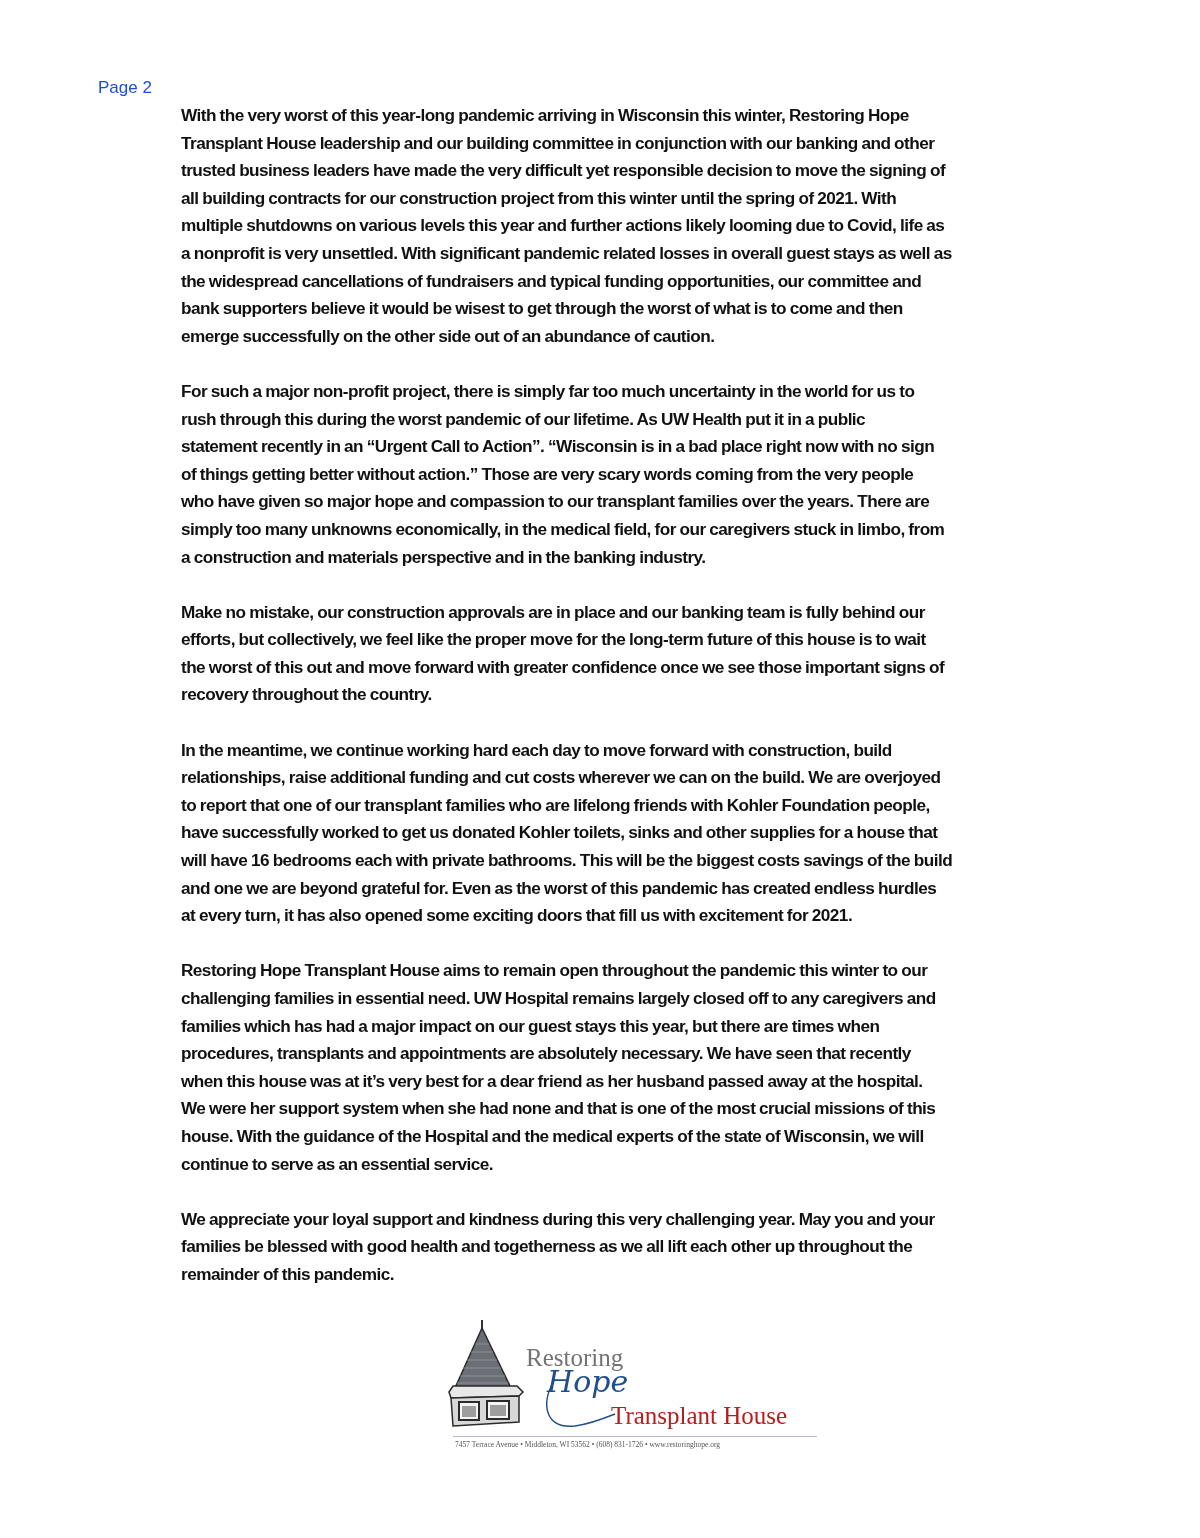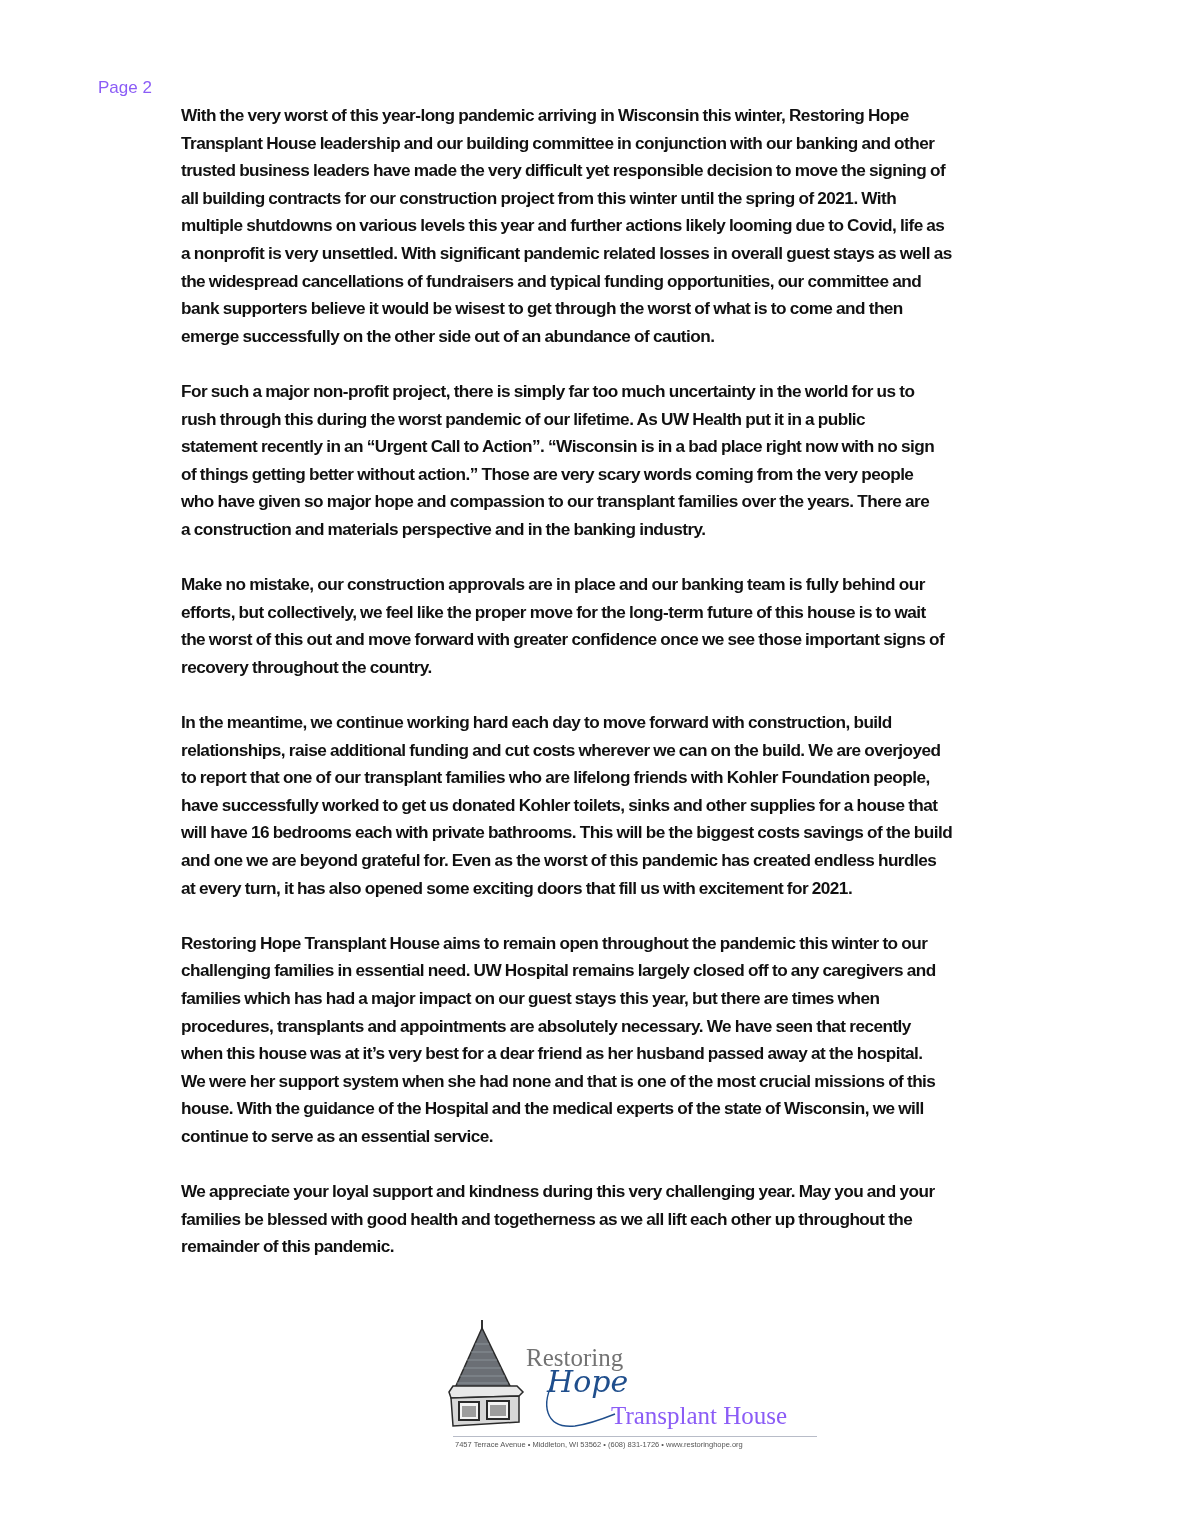--- a/index.html
+++ b/index.html
@@ -1,19 +1,19 @@
 <!DOCTYPE html>
 <html><head>
   <meta charset="utf-8">
   <style>
     html, body { margin: 0; padding: 0; background: #ffffff; }
     body { width: 1200px; height: 1538px; position: relative; overflow: hidden; }
     .page-num {
       position: absolute; left: 98px; top: 78px;
-      font-family: "Liberation Sans", sans-serif; font-size: 17px; color: #8b5cf6;
+      font-family: "Liberation Sans", sans-serif; font-size: 17px; color: #1d4ed8;
     }
     .body-text {
       position: absolute; left: 181px; top: 102px; width: 915px;
       font-family: "Liberation Sans", sans-serif; font-weight: bold;
       font-size: 17.2px; line-height: 27.6px; color: #111;
       letter-spacing: -0.55px; word-spacing: -0.5px;
     }
     .line { display: block; white-space: nowrap; }
     .para { margin: 0 0 27.6px 0; }
     .logo {
@@ -23,28 +23,28 @@
     .logo-restoring {
       position: absolute; left: 81px; top: 26px;
       font-family: "Liberation Serif", serif; font-size: 25px; color: #737373;
     }
     .logo-hope {
       position: absolute; left: 102px; top: 46px;
       font-family: "DejaVu Serif", serif; font-style: italic; font-size: 30px; color: #1f4e8c;
     }
     .logo-transplant {
       position: absolute; left: 166px; top: 84px;
-      font-family: "Liberation Serif", serif; font-size: 25px; color: #8b5cf6;
+      font-family: "Liberation Serif", serif; font-size: 25px; color: #b91c1c;
     }
     .logo-rule {
       position: absolute; left: 8px; top: 118px; width: 364px; height: 1px; background: #b8bcc8;
     }
     .logo-address {
       position: absolute; left: 10px; top: 122px;
-      font-family: Liberation Sans, sans-serif; font-size: 7.5px; color: #555; white-space: nowrap;
+      font-family: Liberation Serif, serif; font-size: 7.5px; color: #555; white-space: nowrap;
     }
   </style>
 </head>
 <body>
 
 <div class="page-num">Page 2</div>
 
 <div class="body-text" id="letter-body">
     <div class="para">
       <span class="line">With the very worst of this year-long pandemic arriving in Wisconsin this winter, Restoring Hope</span>
@@ -56,20 +56,21 @@
       <span class="line">the widespread cancellations of fundraisers and typical funding opportunities, our committee and</span>
       <span class="line">bank supporters believe it would be wisest to get through the worst of what is to come and then</span>
       <span class="line">emerge successfully on the other side out of an abundance of caution.</span>
     </div>
     <div class="para">
       <span class="line">For such a major non-profit project, there is simply far too much uncertainty in the world for us to</span>
       <span class="line">rush through this during the worst pandemic of our lifetime.  As UW Health put it in a public</span>
       <span class="line">statement recently in an “Urgent Call to Action”.  “Wisconsin is in a bad place right now with no sign</span>
       <span class="line">of things getting better without action.”  Those are very scary words coming from the very people</span>
       <span class="line">who have given so major hope and compassion to our transplant families over the years.  There are</span>
+      <span class="line">simply too many unknowns economically, in the medical field, for our caregivers stuck in limbo, from</span>
       <span class="line">a construction and materials perspective and in the banking industry.</span>
     </div>
     <div class="para">
       <span class="line">Make no mistake, our construction approvals are in place and our banking team is fully behind our</span>
       <span class="line">efforts, but collectively, we feel like the proper move for the long-term future of this house is to wait</span>
       <span class="line">the worst of this out and move forward with greater confidence once we see those important signs of</span>
       <span class="line">recovery throughout the country.</span>
     </div>
     <div class="para">
       <span class="line">In the meantime, we continue working hard each day to move forward with construction, build</span>

